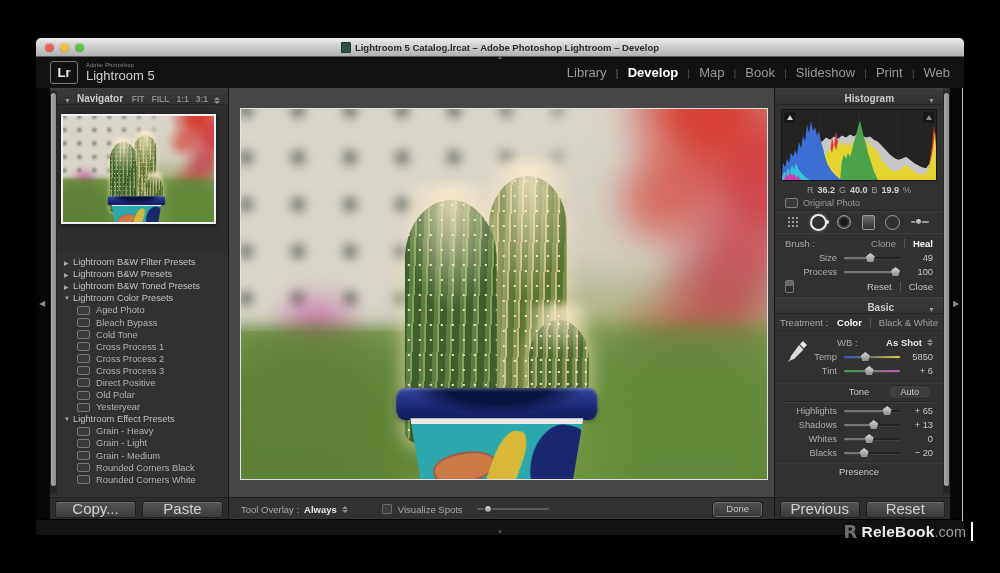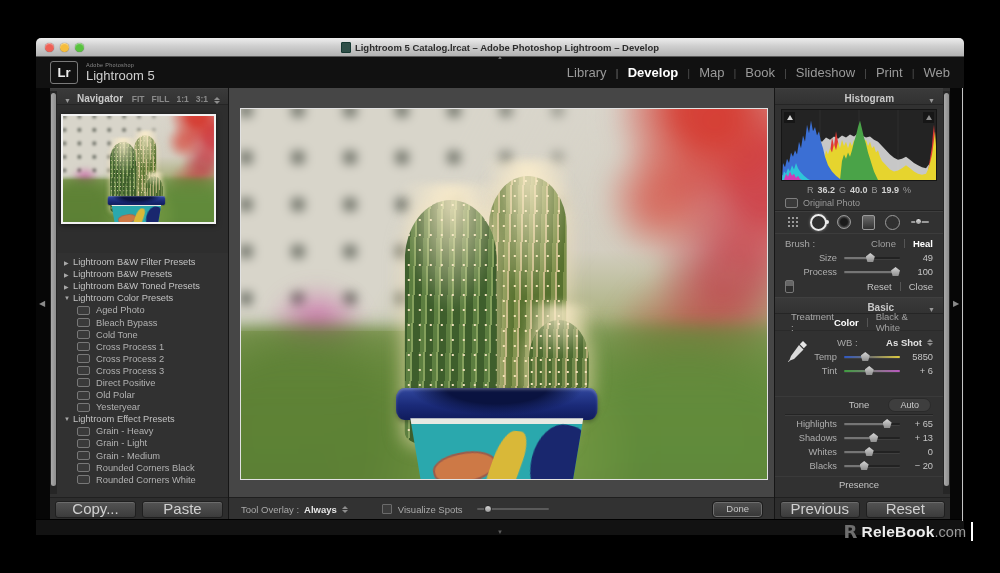--- a/index.html
+++ b/index.html
@@ -145,28 +145,28 @@
   .linkbtn{color:#c2c2c2;}
   .switch-icon{width:7px;height:11px;border:1px solid #777;border-radius:2px;background:linear-gradient(#666 0 45%,#2e2e2e 45%);}
   .srow{display:flex;align-items:center;height:14px;padding:0 10px;font-size:9.3px;color:#aeaeae;flex:none;}
   .srow .lbl{width:52px;text-align:right;padding-right:7px;flex:none;white-space:nowrap;}
   .track{flex:1;height:2px;background:#222;border-radius:1px;position:relative;box-shadow:0 1px 0 rgba(255,255,255,.07);}
   .track .fill{position:absolute;left:0;top:0;bottom:0;background:#757575;border-radius:1px;}
   .track.temp{background:linear-gradient(90deg,#2e57c4,#77766a 48%,#decb3f);}
   .track.tint{background:linear-gradient(90deg,#3f9d3f,#7c7c7c 50%,#bb58c0);}
   .thumb{position:absolute;top:-4px;width:9px;height:9px;margin-left:-4.5px;background:linear-gradient(#d6d6d6,#8e8e8e);clip-path:polygon(50% 0,100% 38%,82% 100%,18% 100%,0 38%);}
   .val{width:33px;text-align:right;color:#c6c6c6;flex:none;white-space:nowrap;}
-  .trow{height:16px;flex:none;display:flex;align-items:center;font-size:9.5px;padding:0 16px;color:#a8a8a8;border-bottom:1px solid #2a2a2a;}
+  .trow{height:16px;flex:none;display:flex;align-items:center;font-size:9.5px;padding:0 5px;color:#a8a8a8;border-bottom:1px solid #2a2a2a;}
   .treat{margin-left:auto;color:#a0a0a0;}
   .treat.activemode{color:#fff;font-weight:bold;}
   .wbblock{position:relative;flex:none;padding:4px 0 2px 0;}
   .dropper{position:absolute;left:12px;top:8px;}
   .wbrow{height:15px;display:flex;align-items:center;font-size:9.5px;color:#a8a8a8;padding:0 10px 0 62px;}
   .wbval{margin-left:auto;color:#e2e2e2;font-weight:bold;}
-  .tonehead{height:15px;flex:none;display:flex;align-items:center;justify-content:center;font-size:9.5px;color:#c4c4c4;position:relative;border-top:1px solid #3a3a3a;margin-top:16px;}
+  .tonehead{height:15px;flex:none;display:flex;align-items:center;justify-content:center;font-size:9.5px;color:#c4c4c4;position:relative;border-top:1px solid #3a3a3a;margin-top:3px;}
   .autobtn{position:absolute;right:12px;top:1px;padding:0 11px;height:12px;line-height:12px;font-size:9px;color:#cccccc;background:#3e3e3e;border:1px solid #2a2a2a;border-radius:7px;}
   .divider.mini{margin:2px 10px;}
   .toneheadc{height:14px;flex:none;display:flex;align-items:center;justify-content:center;font-size:9.5px;color:#c4c4c4;border-top:1px solid #3a3a3a;margin-top:3px;}
   
   .watermark{position:absolute;right:27px;top:521px;display:flex;align-items:center;z-index:20;}
   .wm-logo{font-size:18px;font-weight:bold;color:#6f6f6f;margin-right:4px;font-family:"DejaVu Sans",sans-serif;}
   .wm-brand{font-size:15.5px;font-weight:bold;color:#ececec;letter-spacing:.2px;}
   .wm-suffix{font-size:14.5px;color:#9a9a9a;}
   .wm-cursor{width:2px;height:19px;background:#fff;margin-left:5px;}
 </style>

